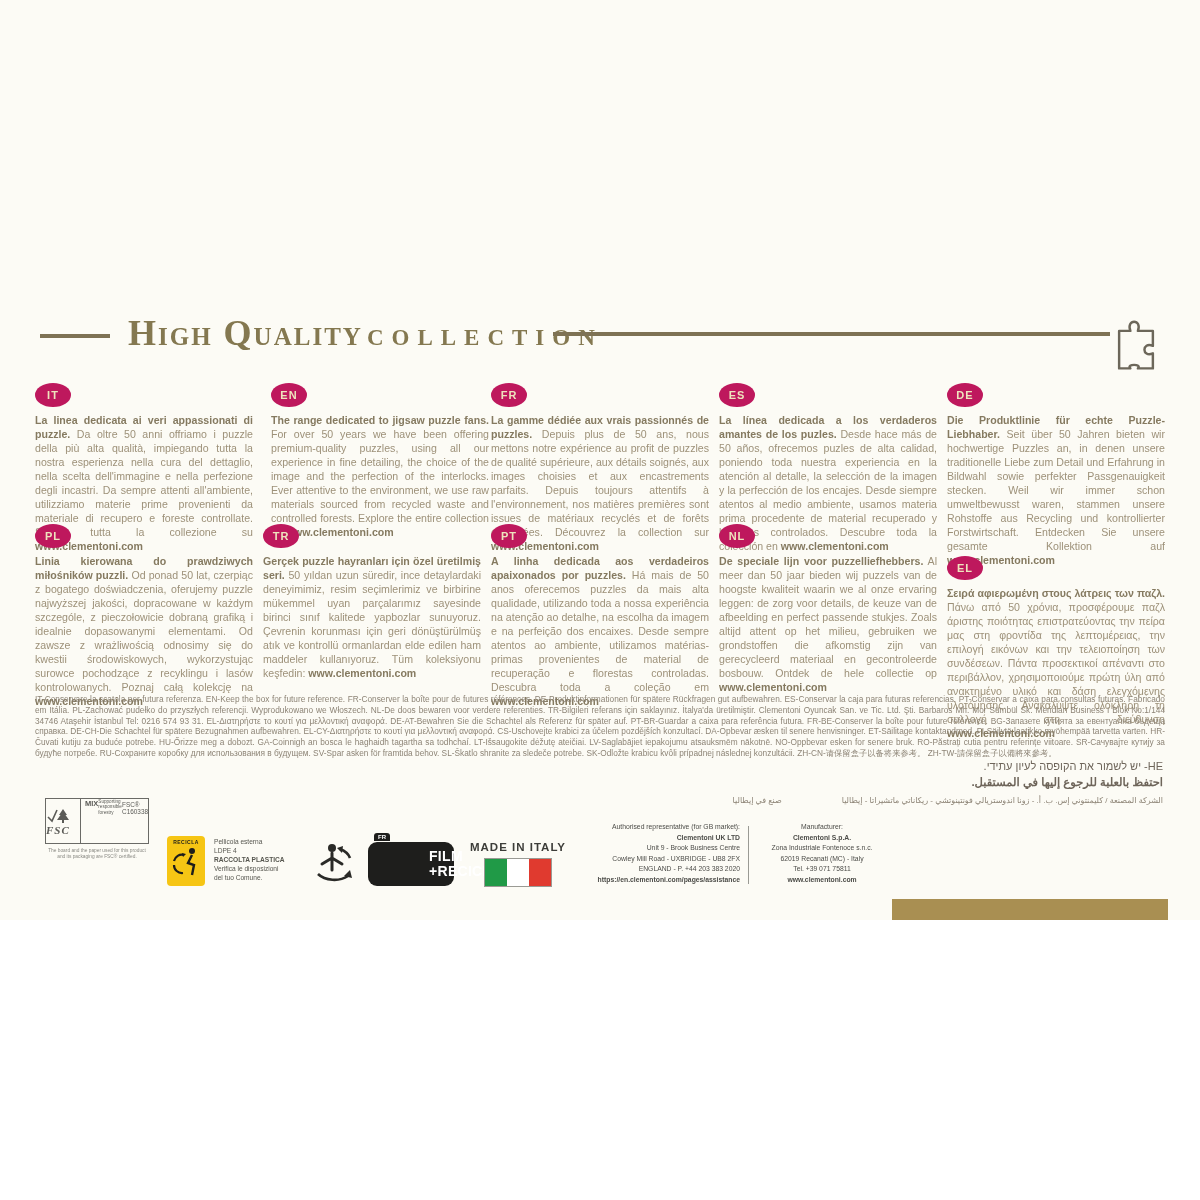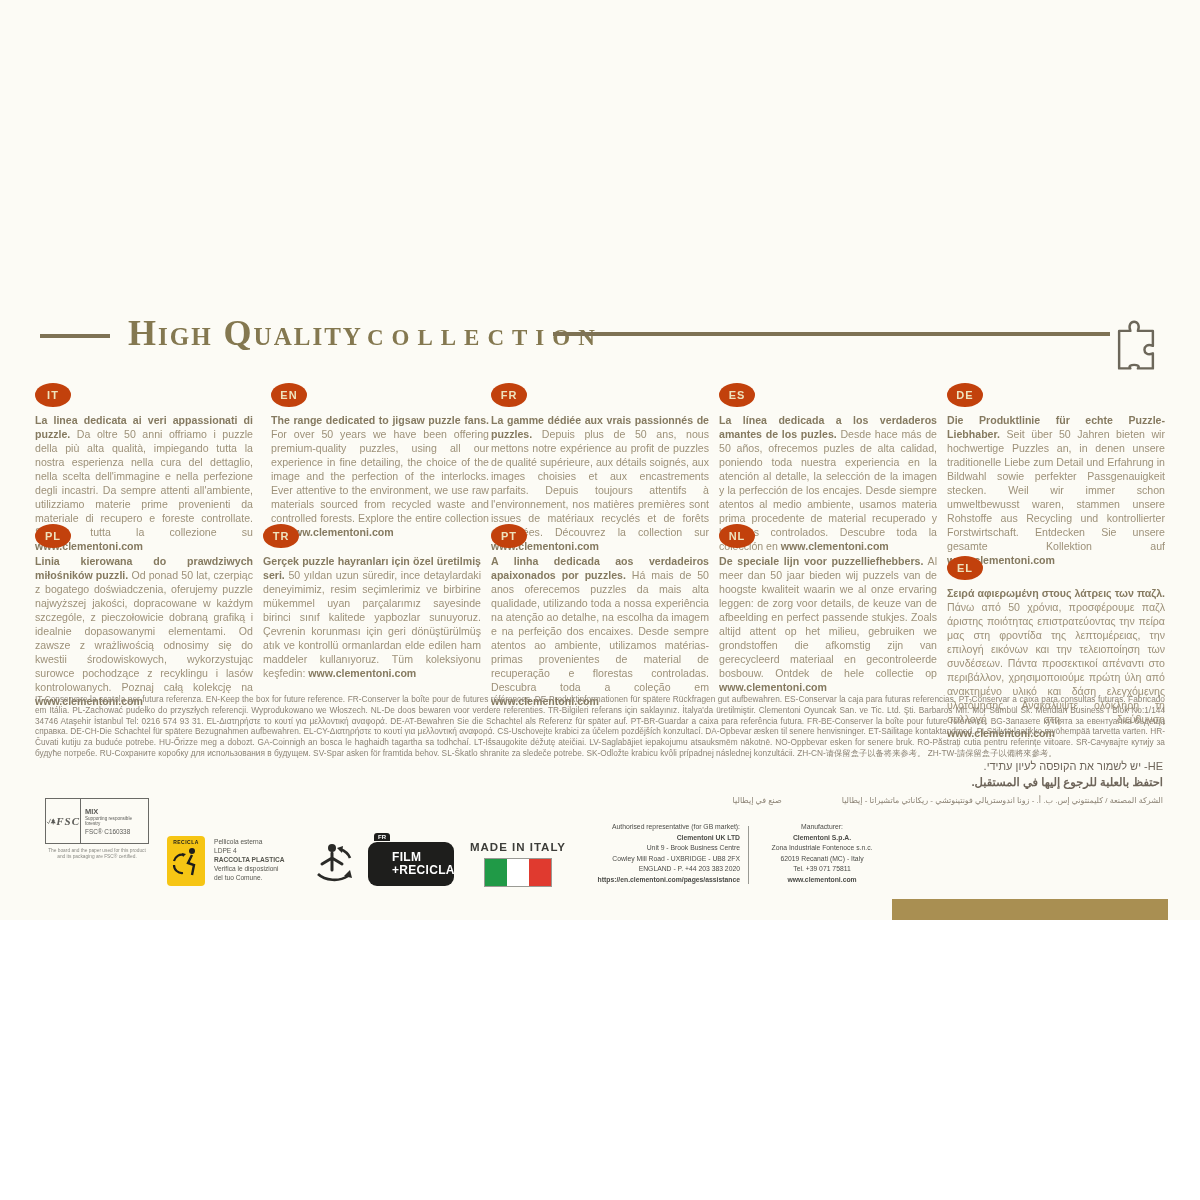--- a/index.html
+++ b/index.html
@@ -11,60 +11,60 @@
   .hdr-title{position:absolute;left:128px;top:312px;white-space:nowrap;color:#847850;
              font-family:"Liberation Serif",serif;font-weight:600;}
   .hdr-title .t1{font-variant:small-caps;font-size:36px;letter-spacing:2px;}
   .hdr-title .t2{font-size:23px;letter-spacing:8px;}
   .hdr-line{position:absolute;left:553px;top:332px;width:557px;height:4px;background:#7e7254;}
   .puzzle-icon{position:absolute;left:1106px;top:304px;}
 
   
   .col{position:absolute;width:218px;}
   .badge{display:inline-block;min-width:36px;height:24px;line-height:24px;border-radius:50%;
-         background:#c2410c;color:#eee3bd;font-size:11px;font-weight:bold;text-align:center;
+         background:#be185d;color:#eee3bd;font-size:11px;font-weight:bold;text-align:center;
          letter-spacing:1px;padding:0 2px;box-sizing:border-box;}
   .col p{margin:7px 0 0 0;font-size:10.6px;line-height:1.32;text-align:justify;color:#9d9179;}
   .col b{color:#857a60;}
 
   
   .fineprint{position:absolute;left:35px;top:694px;width:1130px;font-size:8.3px;line-height:1.3;
              text-align:justify;color:#8d8476;}
   .he-line{position:absolute;right:37px;top:760px;font-size:11px;font-weight:normal;color:#6e655a;direction:rtl;}
   .ar-line{position:absolute;right:37px;top:775px;font-size:11.5px;font-weight:bold;color:#6e655a;direction:rtl;}
   .ar-small{position:absolute;right:37px;top:796px;font-size:8px;color:#8d8476;direction:rtl;}
   .ar-small .gap{display:inline-block;width:60px;}
 
   
   .fsc-box{position:absolute;left:45px;top:798px;width:102px;height:44px;border:1.5px solid #6a6a66;
            display:flex;align-items:stretch;background:transparent;color:#5b5b57;}
-  .fsc-left{width:34px;border-right:1px solid #6a6a66;display:flex;flex-direction:row;
-            align-items:center;justify-content:center;}
+  .fsc-left{width:34px;border-right:1px solid #6a6a66;display:flex;flex-direction:column;
+            align-items:flex-start;justify-content:center;}
   .fsc-word{font-family:"Liberation Serif",serif;font-style:italic;font-weight:bold;font-size:11px;letter-spacing:1px;}
-  .fsc-right{flex:1;display:flex;flex-direction:column;justify-content:center;padding-left:4px;}
+  .fsc-right{flex:1;display:flex;flex-direction:row;justify-content:center;padding-left:4px;}
   .fsc-mix{font-size:7.5px;font-weight:bold;}
   .fsc-sub{font-size:4.6px;line-height:1.15;}
   .fsc-cert{font-size:6.4px;margin-top:2px;}
   .fsc-caption{position:absolute;left:42px;top:848px;width:110px;font-size:4.8px;line-height:1.3;
                color:#8a8a84;text-align:center;}
 
   .recicla{position:absolute;left:167px;top:836px;width:38px;height:50px;background:#f6c514;
            border-radius:4px;display:flex;flex-direction:column;align-items:center;overflow:hidden;}
   .recicla .rtxt{font-size:5px;font-weight:bold;color:#1d1d1b;margin-top:3px;letter-spacing:.5px;}
 
   .plastica{position:absolute;left:214px;top:838px;font-size:6.6px;line-height:1.35;color:#56564f;}
   .plastica .strong{font-weight:bold;}
 
   .triman{position:absolute;left:310px;top:840px;}
 
   .film{position:absolute;left:368px;top:842px;width:86px;height:44px;background:#1e1e1c;
         border-radius:9px;display:flex;align-items:center;color:#fff;}
   .film-tab{position:absolute;left:6px;top:-9px;background:#1e1e1c;border-radius:3px 3px 0 0;
             font-size:6px;font-weight:bold;padding:1px 4px;}
-  .film-txt{font-size:12px;font-weight:bold;line-height:1.1;padding-left:24px;letter-spacing:.3px;}
+  .film-txt{font-size:14px;font-weight:bold;line-height:1.1;padding-left:24px;letter-spacing:.3px;margin-left:37px;}
   .film svg{margin-left:6px;}
 
   .mii{position:absolute;left:462px;top:841px;width:112px;text-align:center;color:#3d3d39;}
   .mii-txt{font-size:11.5px;font-weight:bold;letter-spacing:1px;}
   .flag{margin:5px auto 0 auto;width:66px;height:27px;border:1px solid #9a9a94;display:flex;}
   .flag div{flex:1;}
 
   .gbrep{position:absolute;left:588px;top:822px;width:152px;text-align:right;font-size:6.8px;
          line-height:1.55;color:#4c4c48;}
   .gbrep .b{font-weight:bold;}

